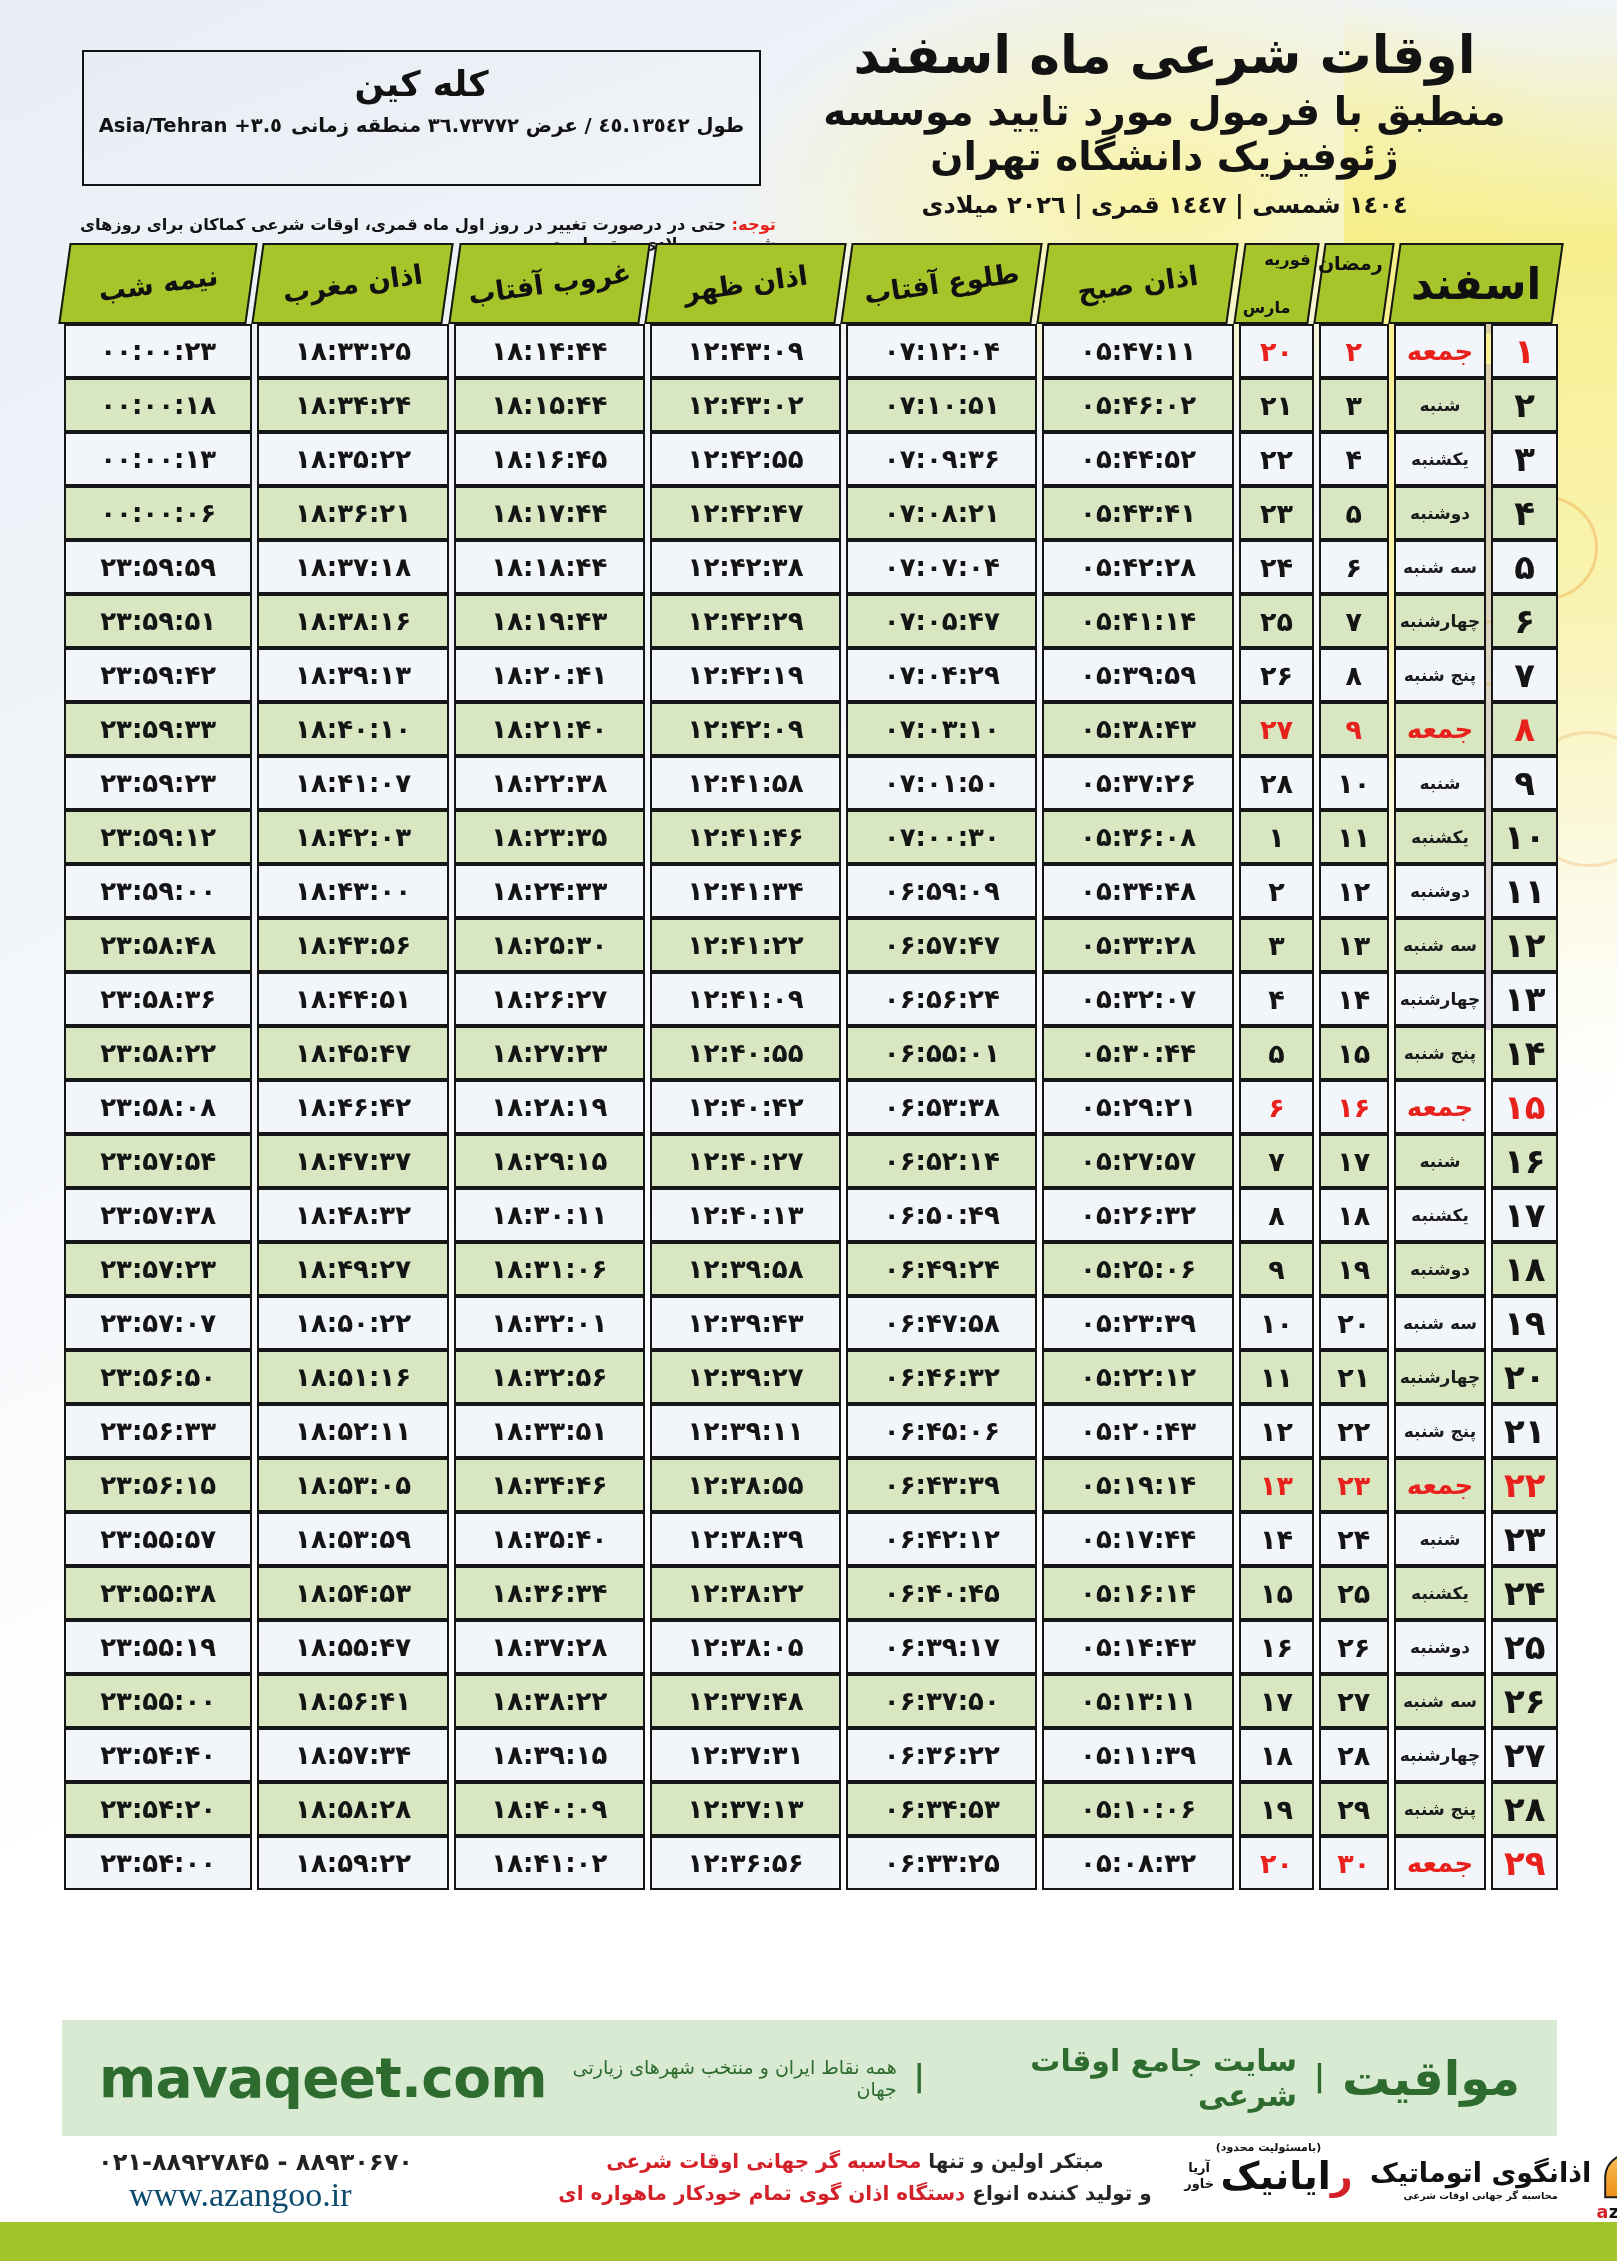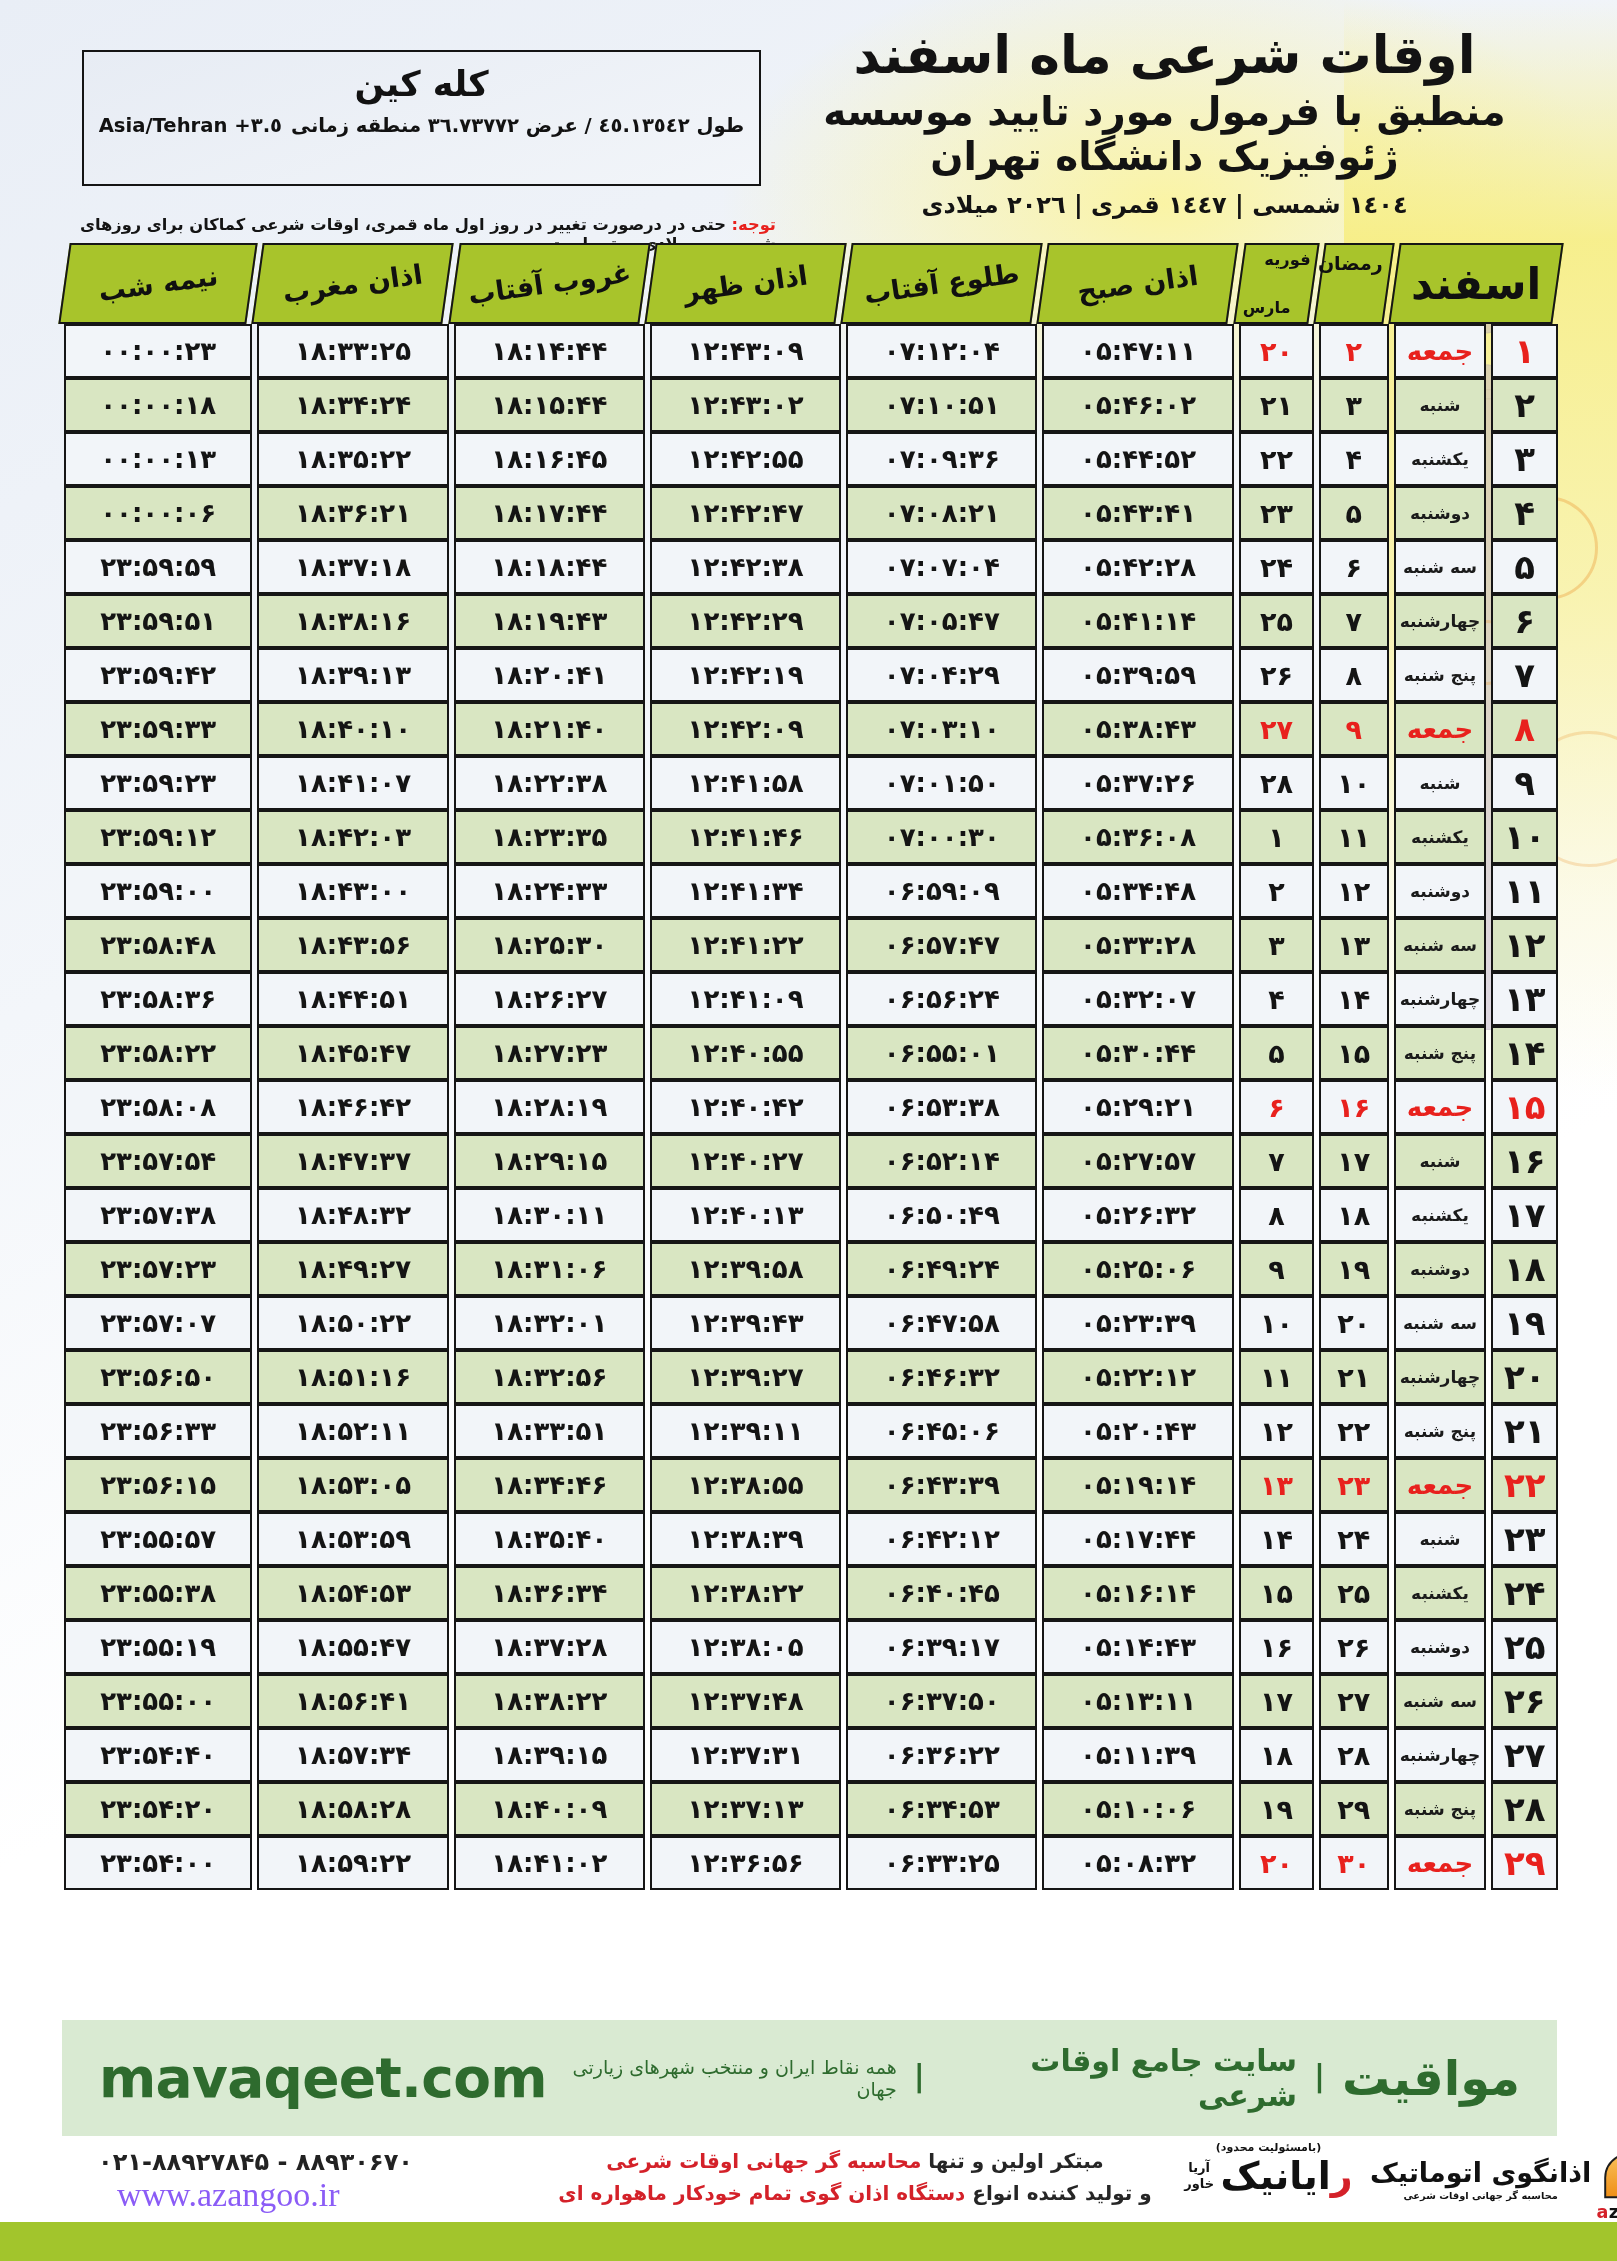--- a/index.html
+++ b/index.html
@@ -58,21 +58,21 @@
   .mav-right{display:flex;align-items:center;gap:17px;}
   .mav-brand{font-size:48px;font-weight:bold;}
   .mav-sep{font-size:30px;font-weight:bold;transform:translateY(-2.6px);}
   .mav-site{font-size:30px;font-weight:bold;}
   .mav-cov{font-size:19px;font-weight:normal;}
   .mav-url{direction:ltr;font-size:55px;font-weight:bold;letter-spacing:-0.7px;}
 
   
   .strip{position:absolute;left:0;top:2136px;width:1618px;height:85px;background:#ffffff;}
   .phones{position:absolute;left:98px;top:11.7px;font-size:24px;font-weight:bold;direction:ltr;color:#222;}
-  .azsite{position:absolute;left:117px;top:40px;font-family:"Liberation Serif","DejaVu Serif",serif;font-size:34px;color:#8b5cf6;}
+  .azsite{position:absolute;left:129px;top:40px;font-family:"Liberation Serif","DejaVu Serif",serif;font-size:34px;color:#0c4a6e;}
   .slogan{position:absolute;left:555px;top:9px;width:600px;direction:rtl;text-align:center;font-size:20px;font-weight:bold;line-height:1.6;color:#262626;}
   .red{color:#d42129;}
   .rayanik{position:absolute;left:1174px;top:5.2px;width:189px;direction:rtl;text-align:center;color:#111;}
   .ray-top{font-size:11px;font-weight:bold;}
   .ray-main{display:flex;direction:rtl;justify-content:center;align-items:center;gap:6.5px;}
   .ray-name{font-size:38px;font-weight:bold;}
   .ray-sub{font-size:13px;font-weight:bold;line-height:1.25;}
   .azlogo{position:absolute;left:1370px;top:3.9px;width:241px;display:flex;direction:ltr;align-items:flex-start;gap:5.2px;}
   .az-text{direction:rtl;text-align:center;margin-top:17px;color:#111;flex:1;}
   .az-name{font-size:27px;font-weight:bold;white-space:nowrap;}

